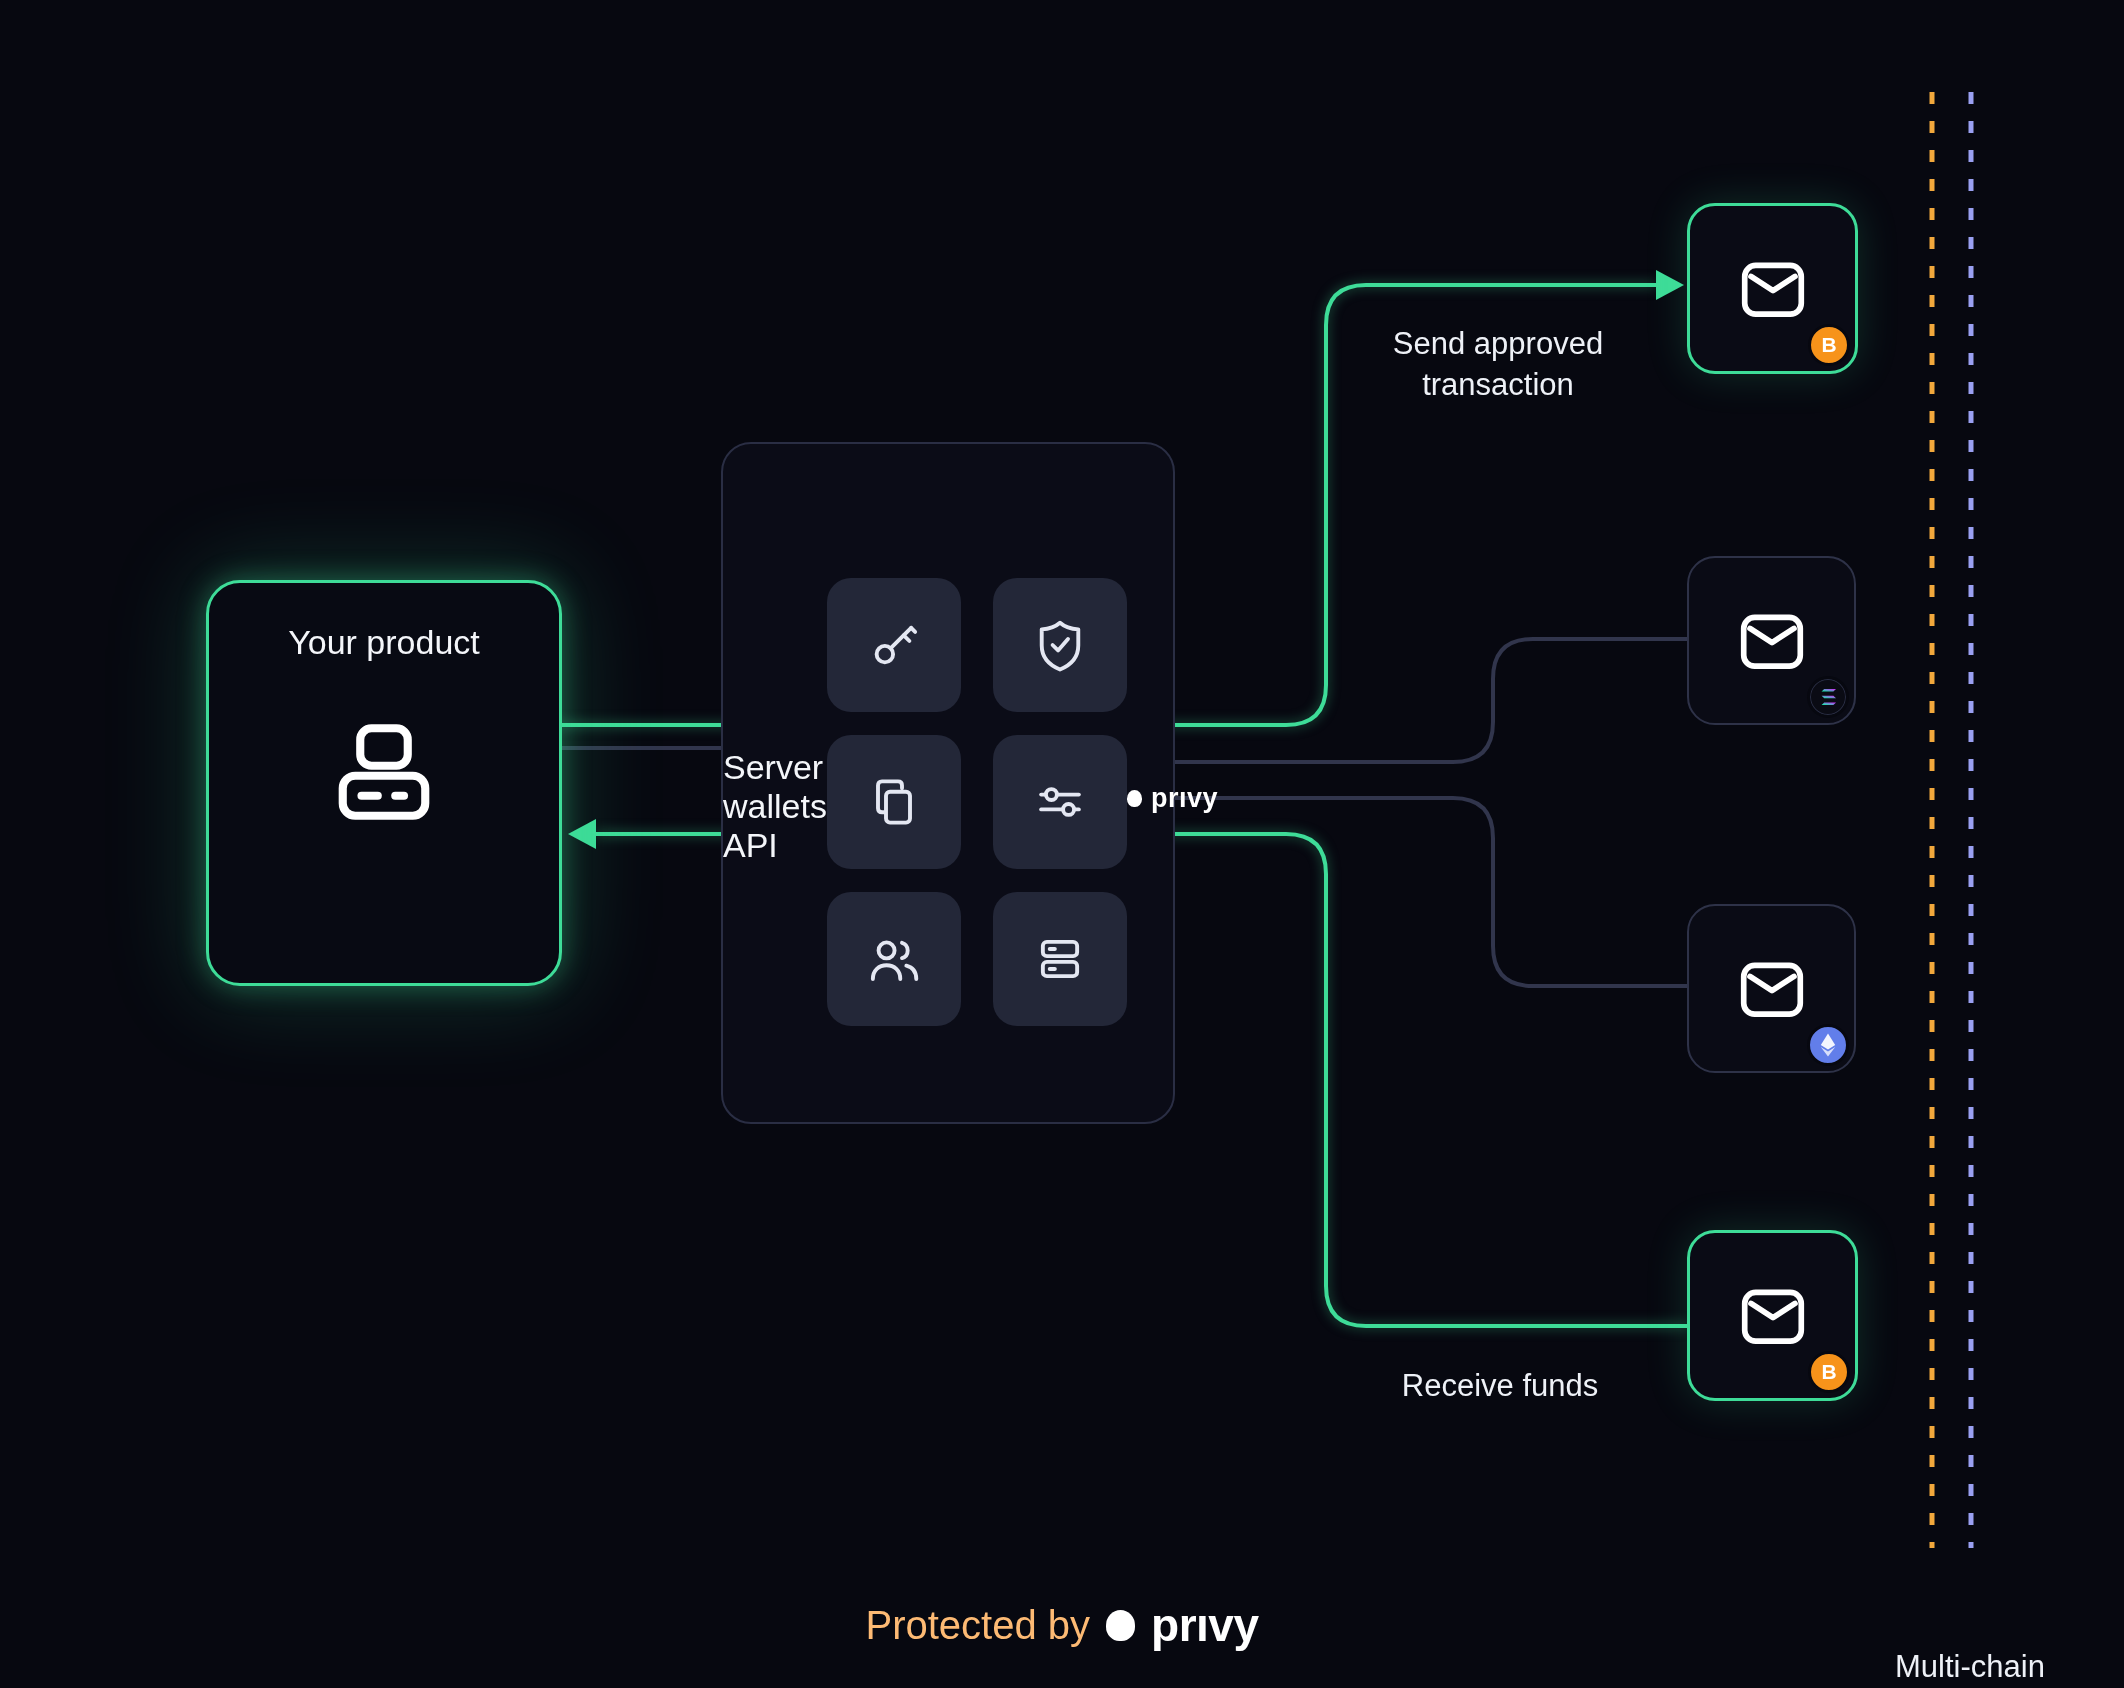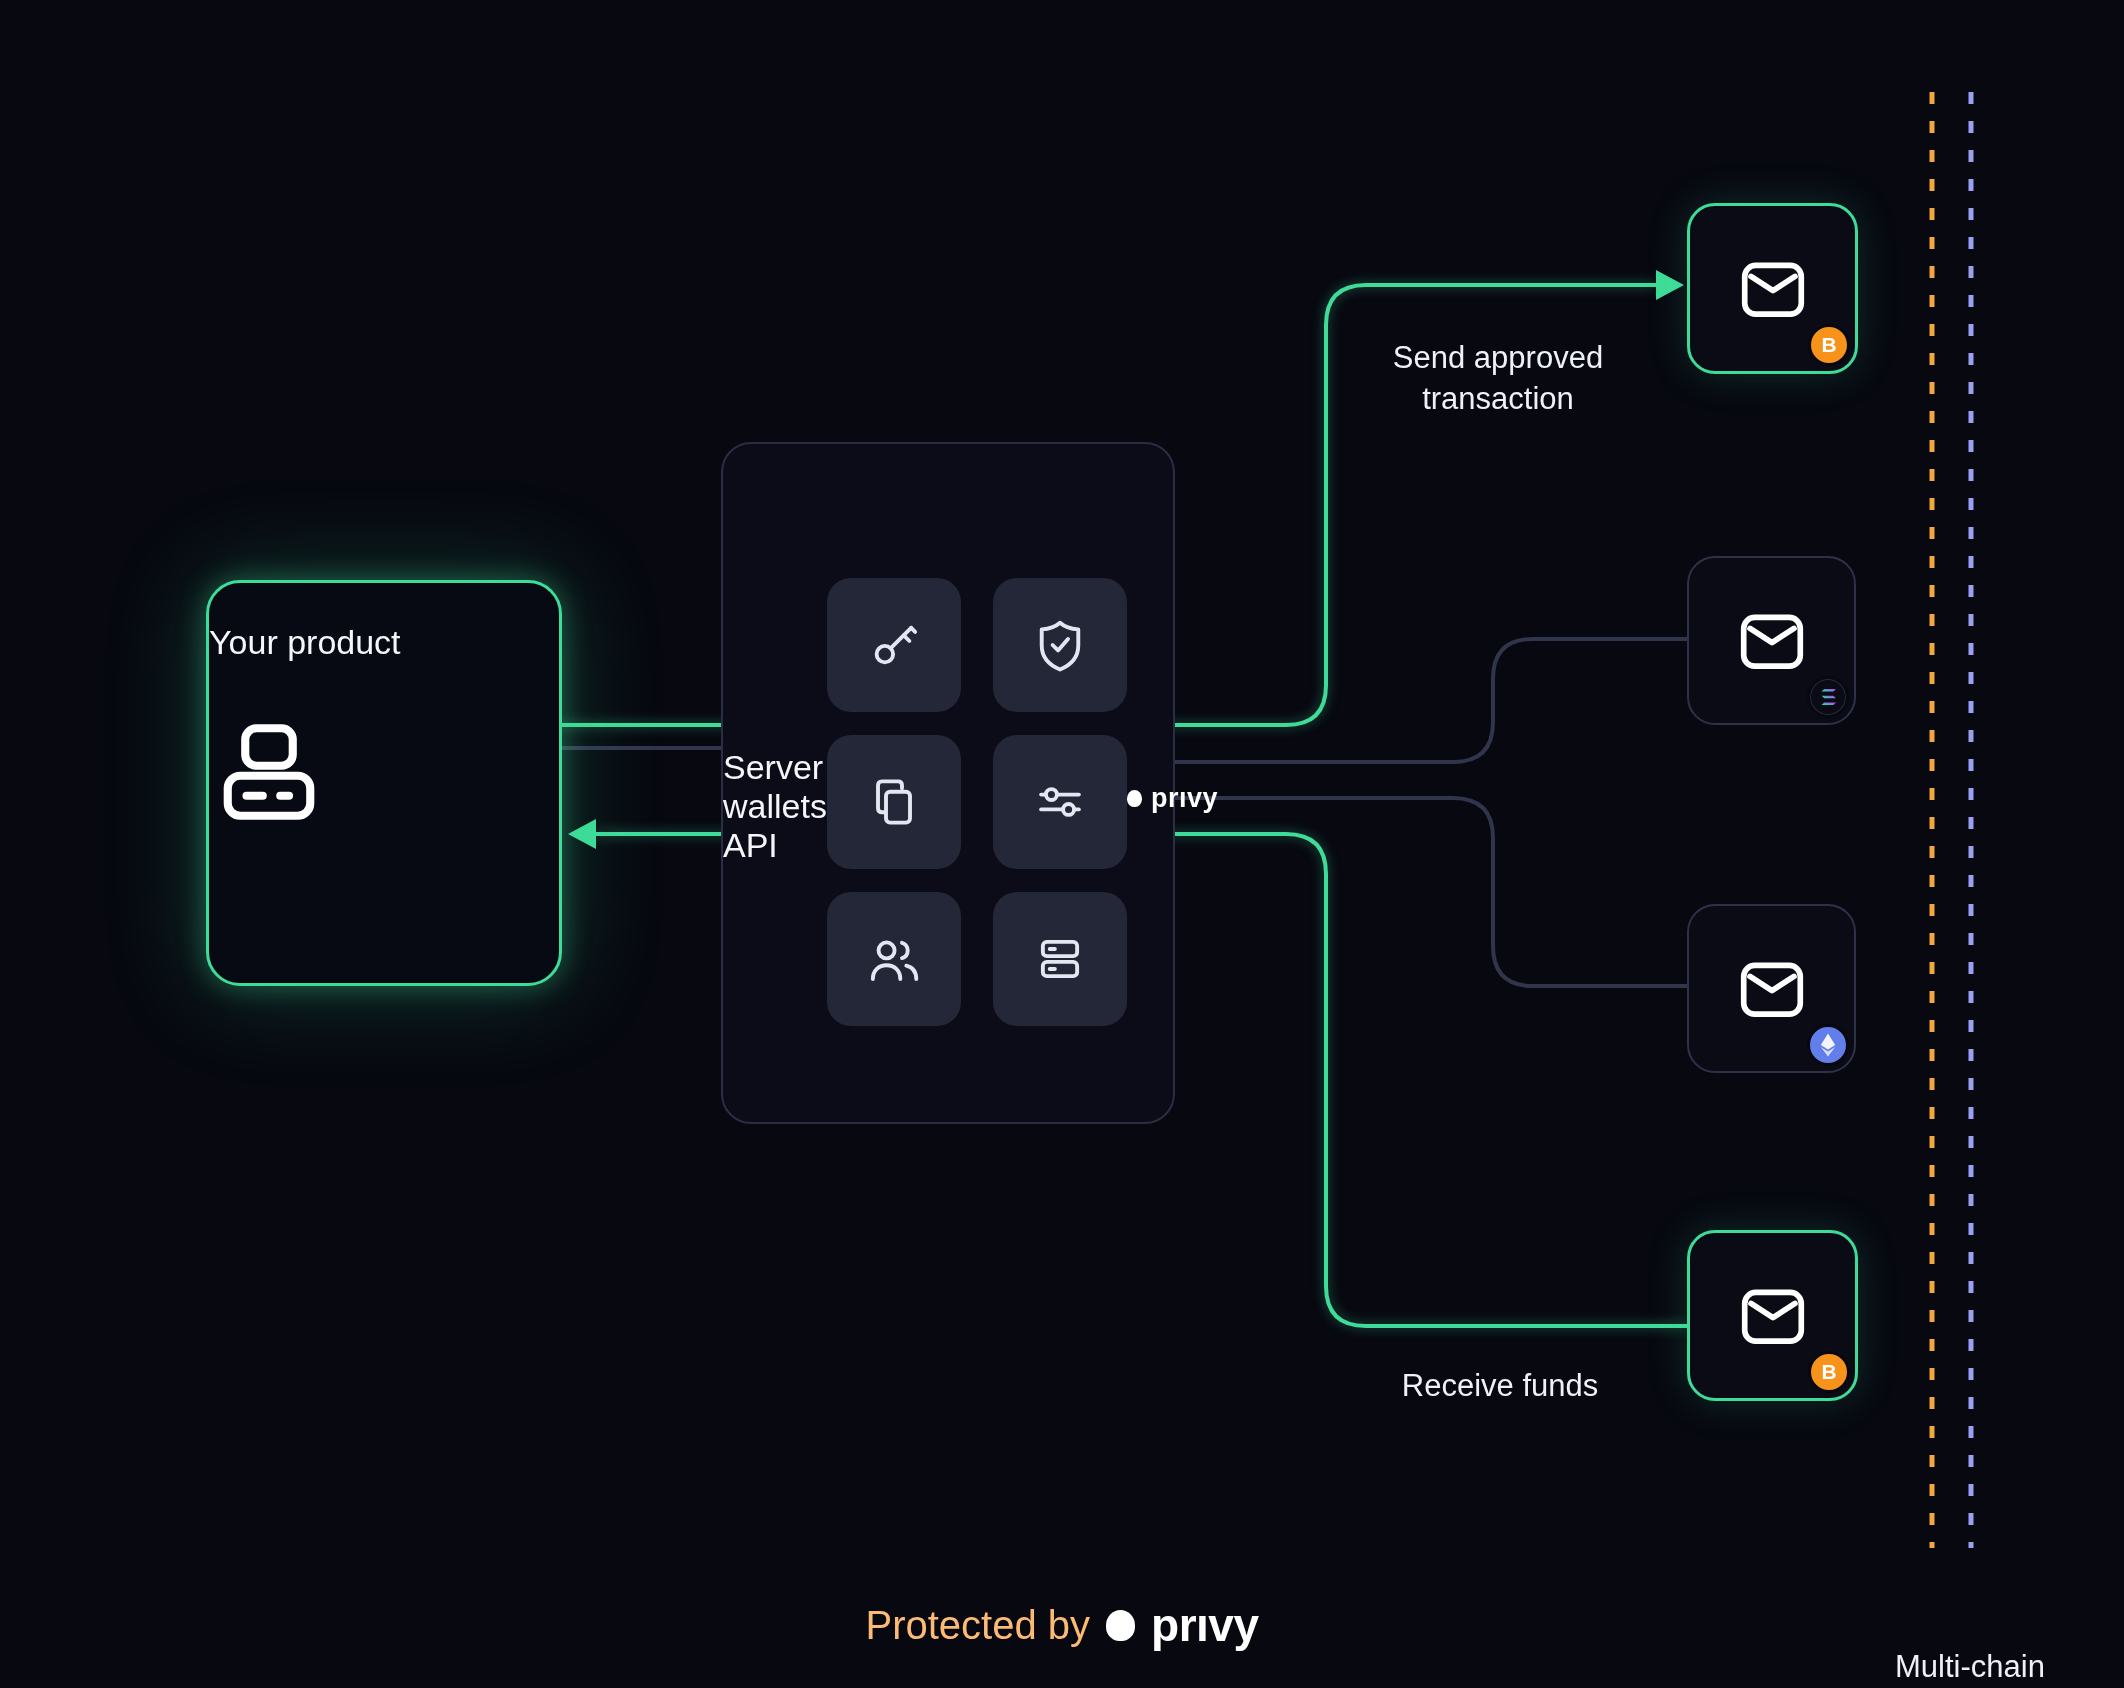--- a/index.html
+++ b/index.html
@@ -9,21 +9,21 @@
   }
   svg.connections{position:absolute;left:0;top:0;z-index:1;}
   .green-line{filter:drop-shadow(0 0 6px rgba(62,220,152,.5));}
 
   .box-title{color:#f4f6fa;font-size:34px;font-weight:500;}
 
   .product-box{
     position:absolute;left:206px;top:580px;width:350px;height:400px;
     background:#080a13;border:3px solid #3edc98;border-radius:34px;z-index:2;
     box-shadow:0 0 95px 10px rgba(62,220,152,.20),0 0 28px rgba(62,220,152,.38);
-    display:flex;flex-direction:column;align-items:flex-start;
+    display:flex;flex-direction:column;align-items:center;
   }
   .product-box .box-title{margin-top:40px;}
   .device-svg{margin-top:50px;}
 
   .api-box{
     position:absolute;left:721px;top:442px;width:450px;height:678px;
     background:#0b0c17;border:2px solid #2a2e44;border-radius:30px;z-index:2;
     display:flex;flex-direction:row;align-items:center;
   }
   .api-box .box-title{margin-top:46px;}
@@ -44,21 +44,21 @@
   .wallet-card.green{border:3px solid #3edc98;box-shadow:0 0 42px rgba(62,220,152,.18);}
   .badge{
     position:absolute;right:5px;bottom:5px;width:36px;height:36px;border-radius:50%;
     border:3px solid #070810;display:flex;align-items:center;justify-content:center;box-sizing:content-box;
   }
   .badge.btc{background:#f7931a;color:#ffffff;font-size:21px;font-weight:700;}
   .badge.sol{background:#0a0b14;box-shadow:inset 0 0 0 1px #2a2e44;}
   .badge.eth{background:#627eea;}
 
   .annot{position:absolute;color:#eef1f7;font-size:31px;font-weight:500;text-align:center;line-height:1.32;z-index:2;}
-  .annot-send{left:1348px;top:338px;width:300px;}
+  .annot-send{left:1348px;top:324px;width:300px;}
   .annot-receive{left:1350px;top:1366px;width:300px;}
   .annot-multichain{left:1845px;top:1647px;width:250px;font-weight:500;}
 
   .footer{position:absolute;left:0;right:0;top:1598px;display:flex;align-items:center;justify-content:center;gap:16px;z-index:2;}
   .footer-prefix{color:#fdba74;font-size:40px;font-weight:500;text-align:center;}
   .footer-brand{color:#ffffff;font-size:46px;font-weight:800;letter-spacing:-.5px;}
 </style>
 </head>
 <body>
 

